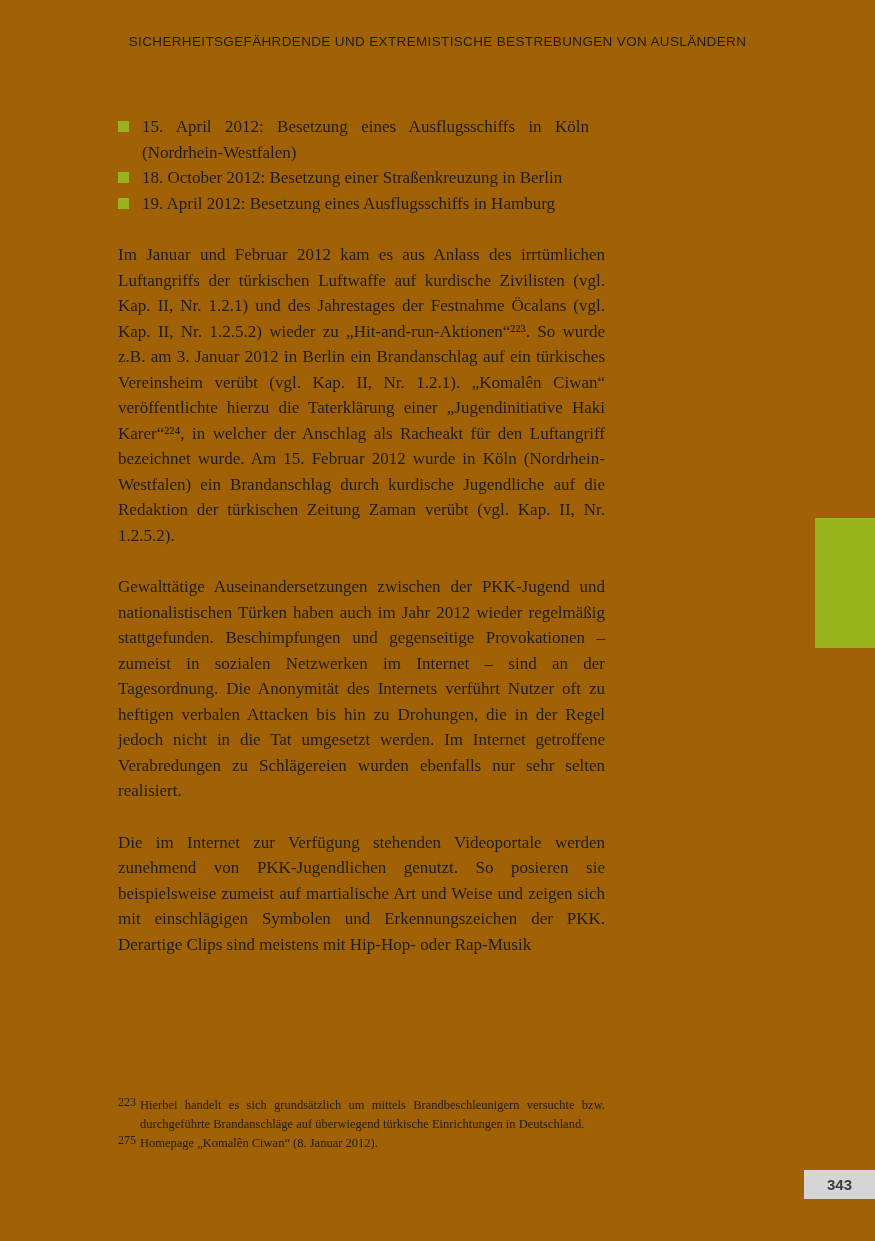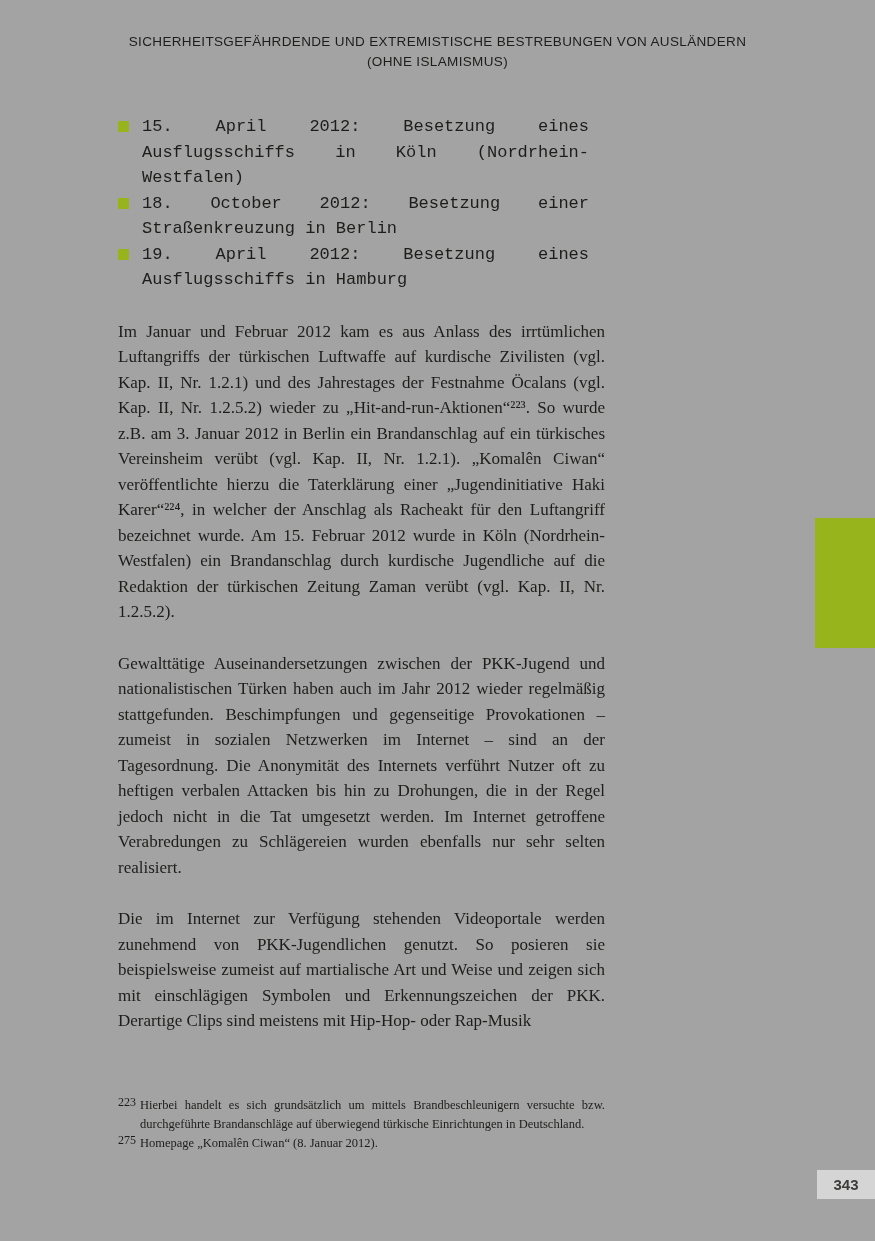--- a/index.html
+++ b/index.html
@@ -7,21 +7,21 @@
   body {
     width: 875px; height: 1241px;
     font-family: "Liberation Serif", serif;
     color: #1d1d1b;
     position: relative;
     overflow: hidden;
   }
   .page {
     position: relative;
     width: 875px; height: 1241px;
-    background: #a3a3a3;
+    background: #a16207;
     padding-left: 28px;
   }
   .running-header {
     position: absolute;
     top: 32px; left: 90px; right: 90px;
     text-align: center;
     font-family: "Liberation Sans", sans-serif;
     font-size: 13.5px;
     line-height: 20px;
     letter-spacing: 0.35px;
@@ -31,21 +31,20 @@
     position: absolute;
     left: 118px; top: 114px;
     width: 487px;
     font-size: 17px;
     line-height: 25.5px;
     text-align: justify;
   }
   ul.bullet-list {
     list-style: none;
     margin: 0 16px 26px 0;
-    font-family: Liberation Mono, monospace;
   }
   ul.bullet-list li {
     display: flex;
     align-items: flex-start;
   }
   .bullet-square {
     flex: 0 0 24px;
     margin-top: 7px;
   }
   .bullet-square::after {
@@ -87,39 +86,38 @@
   }
   .margin-tab {
     position: absolute;
     right: 0; top: 518px;
     width: 60px; height: 130px;
     background: var(--accent, #97b41d);
   }
   .page-number-block {
     position: absolute;
     right: 0; top: 1170px;
-    width: 58px; height: 29px;
+    width: 71px; height: 29px;
     background: var(--pagenum-bg, #d5d5d5);
     display: flex;
     align-items: center;
     justify-content: center;
     font-family: "Liberation Sans", sans-serif;
     font-weight: bold;
     font-size: 15px;
     color: #3c3c3b;
   }
 </style>
 </head>
 <body>
 
 <div class="page">
 
   <header class="running-header">
     <div>SICHERHEITSGEFÄHRDENDE UND EXTREMISTISCHE BESTREBUNGEN VON AUSLÄNDERN</div>
-    <div>(OHNE ISLAMISMUS)</div>
   </header>
 
   <main class="content">
 
     <ul class="bullet-list">
       <li>
         <span class="bullet-square"></span>
         <span class="li-text">15. April 2012: Besetzung eines Ausflugsschiffs in Köln (Nordrhein-Westfalen)</span>
       </li>
       <li>

